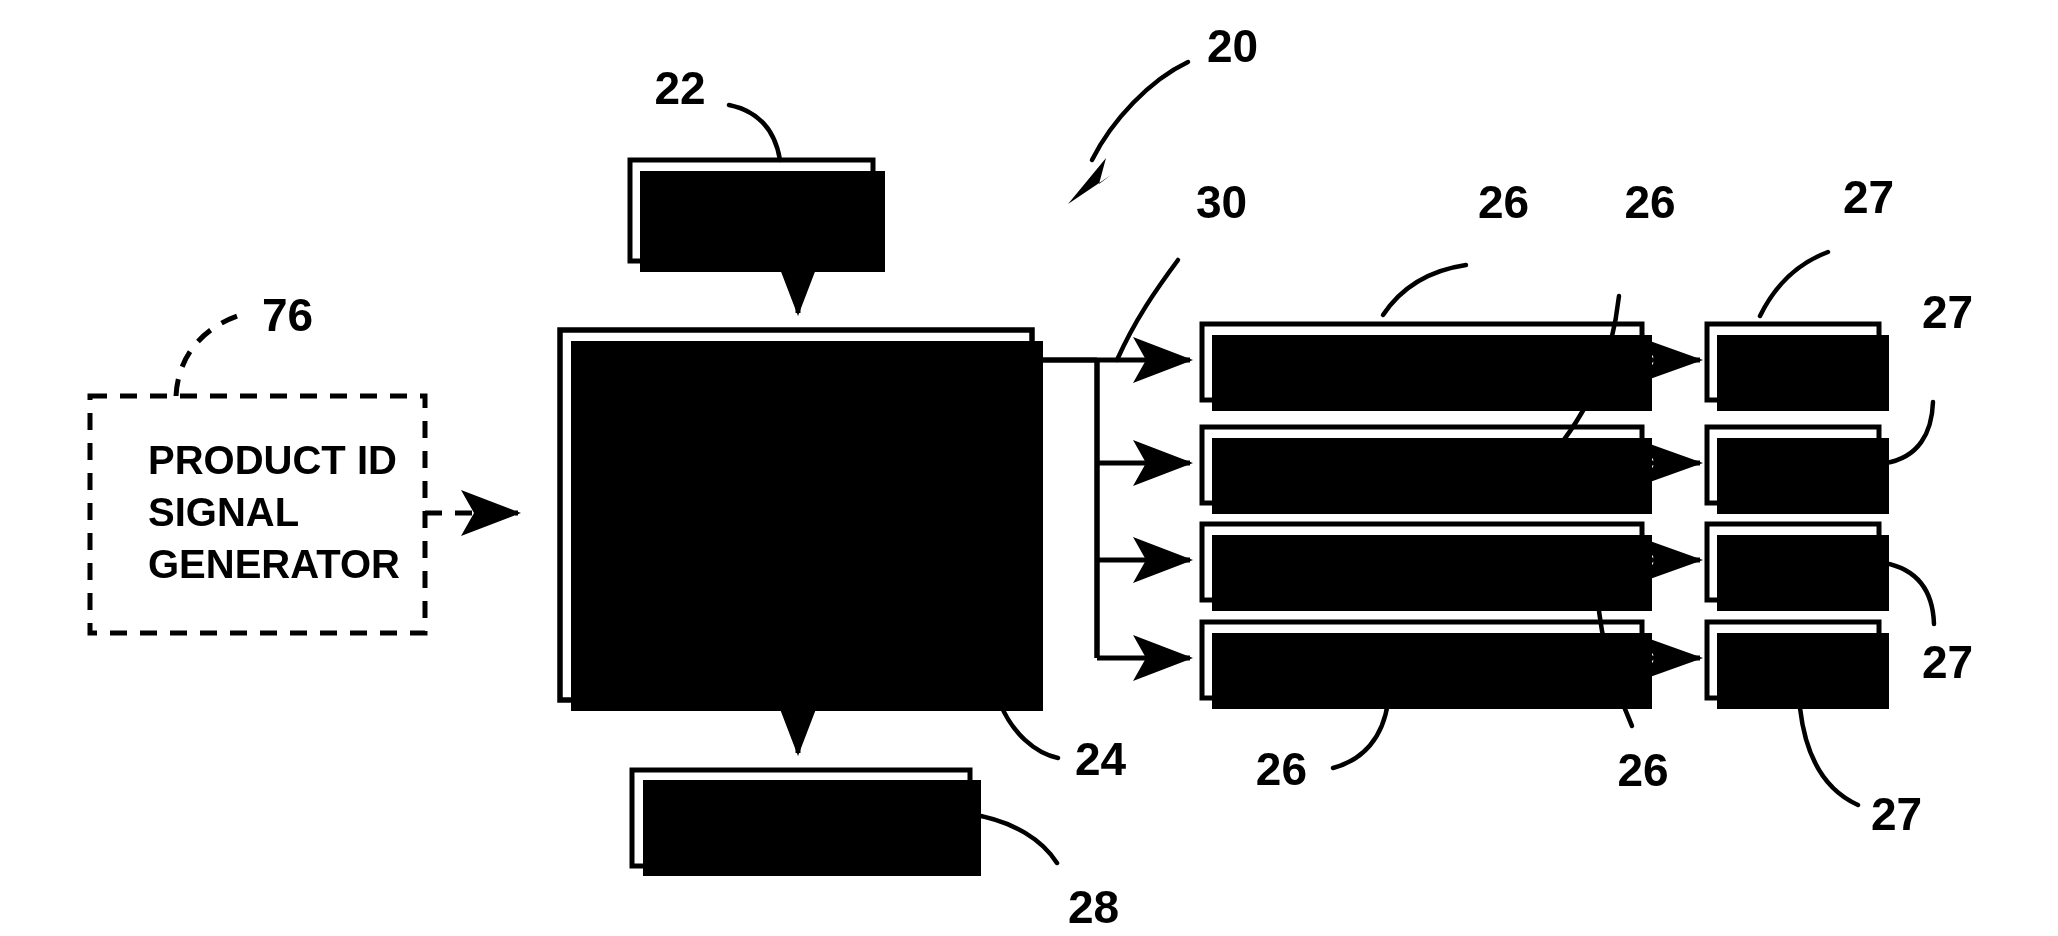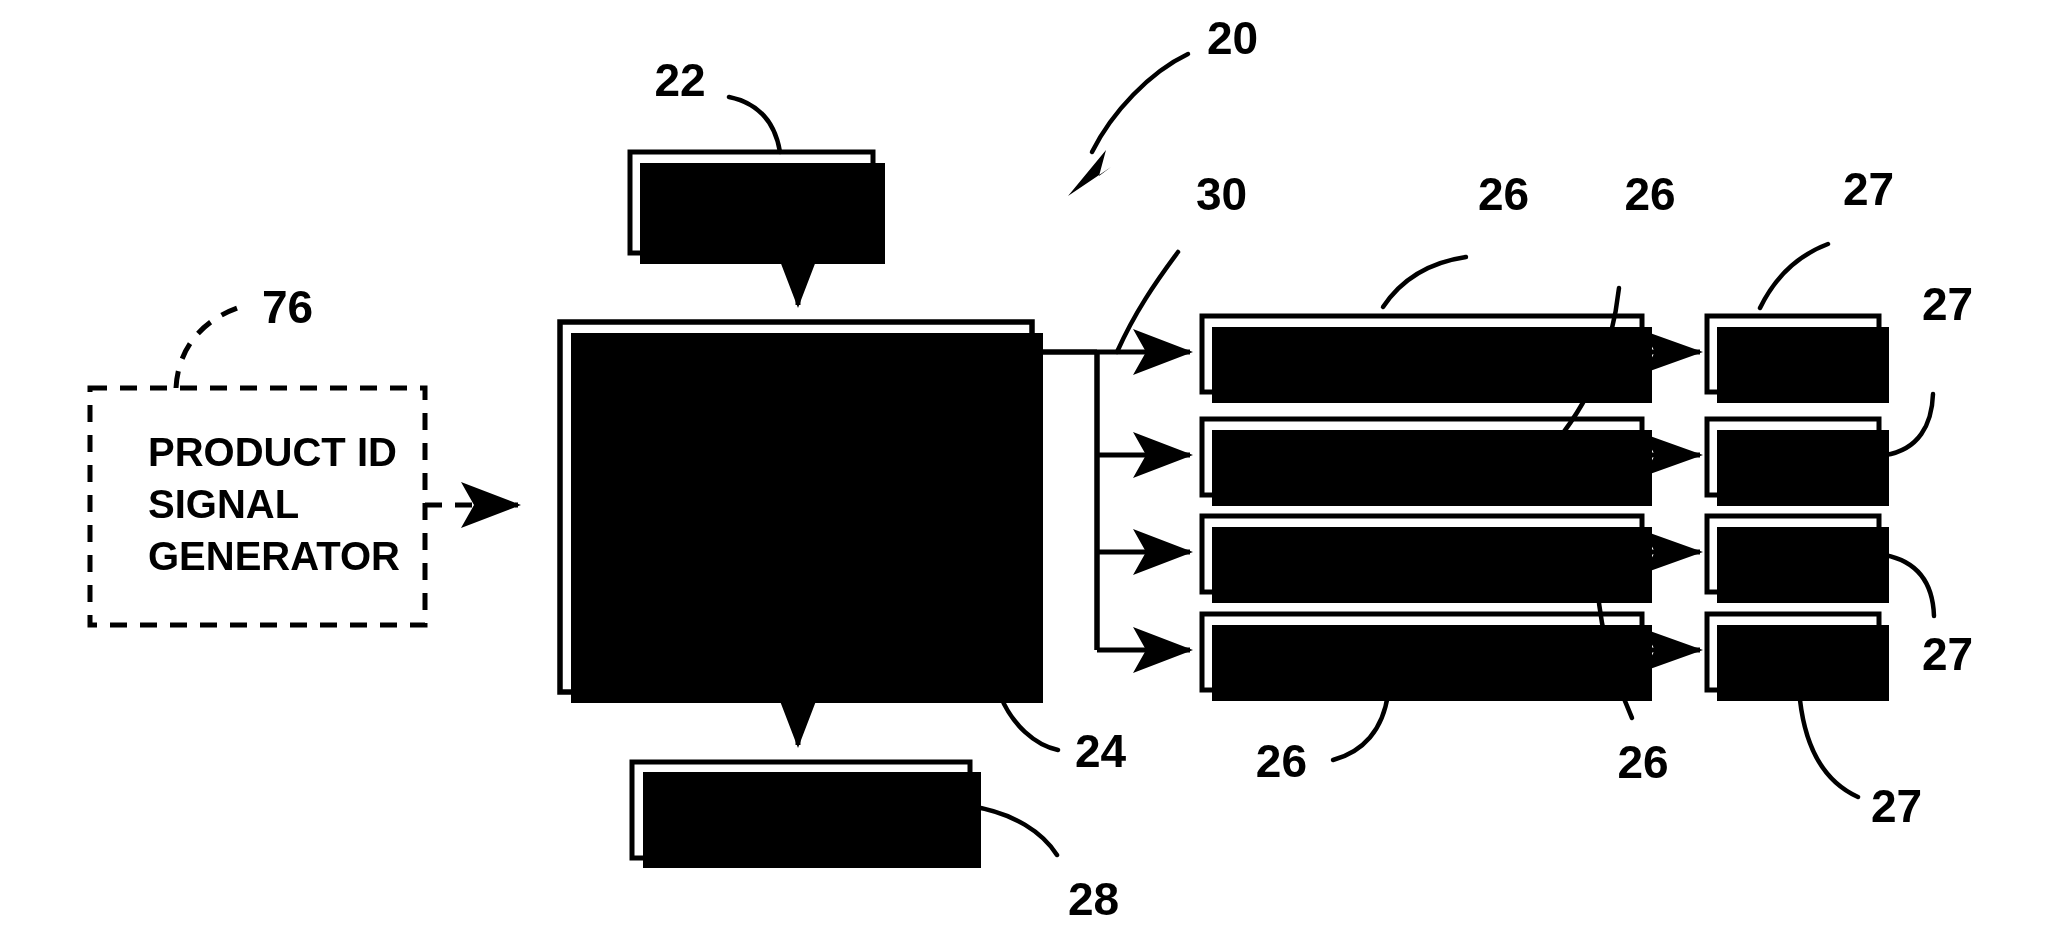--- a/index.html
+++ b/index.html
@@ -11,20 +11,21 @@
     width: 2058px;
     height: 936px;
     overflow: hidden;
     font-family: "Liberation Sans", sans-serif;
   }
   #diagram-root {
     position: relative;
     width: 2058px;
     height: 729px;
     background: #ffffff;
+    margin-top: 8px;
   }
   svg#patent-figure {
     display: block;
     width: 2058px;
     height: 936px;
   }
   .box-fill { fill: #ffffff; }
   .stroke { stroke: #000000; fill: none; }
   .shadow { fill: #000000; }
   .lbl {

